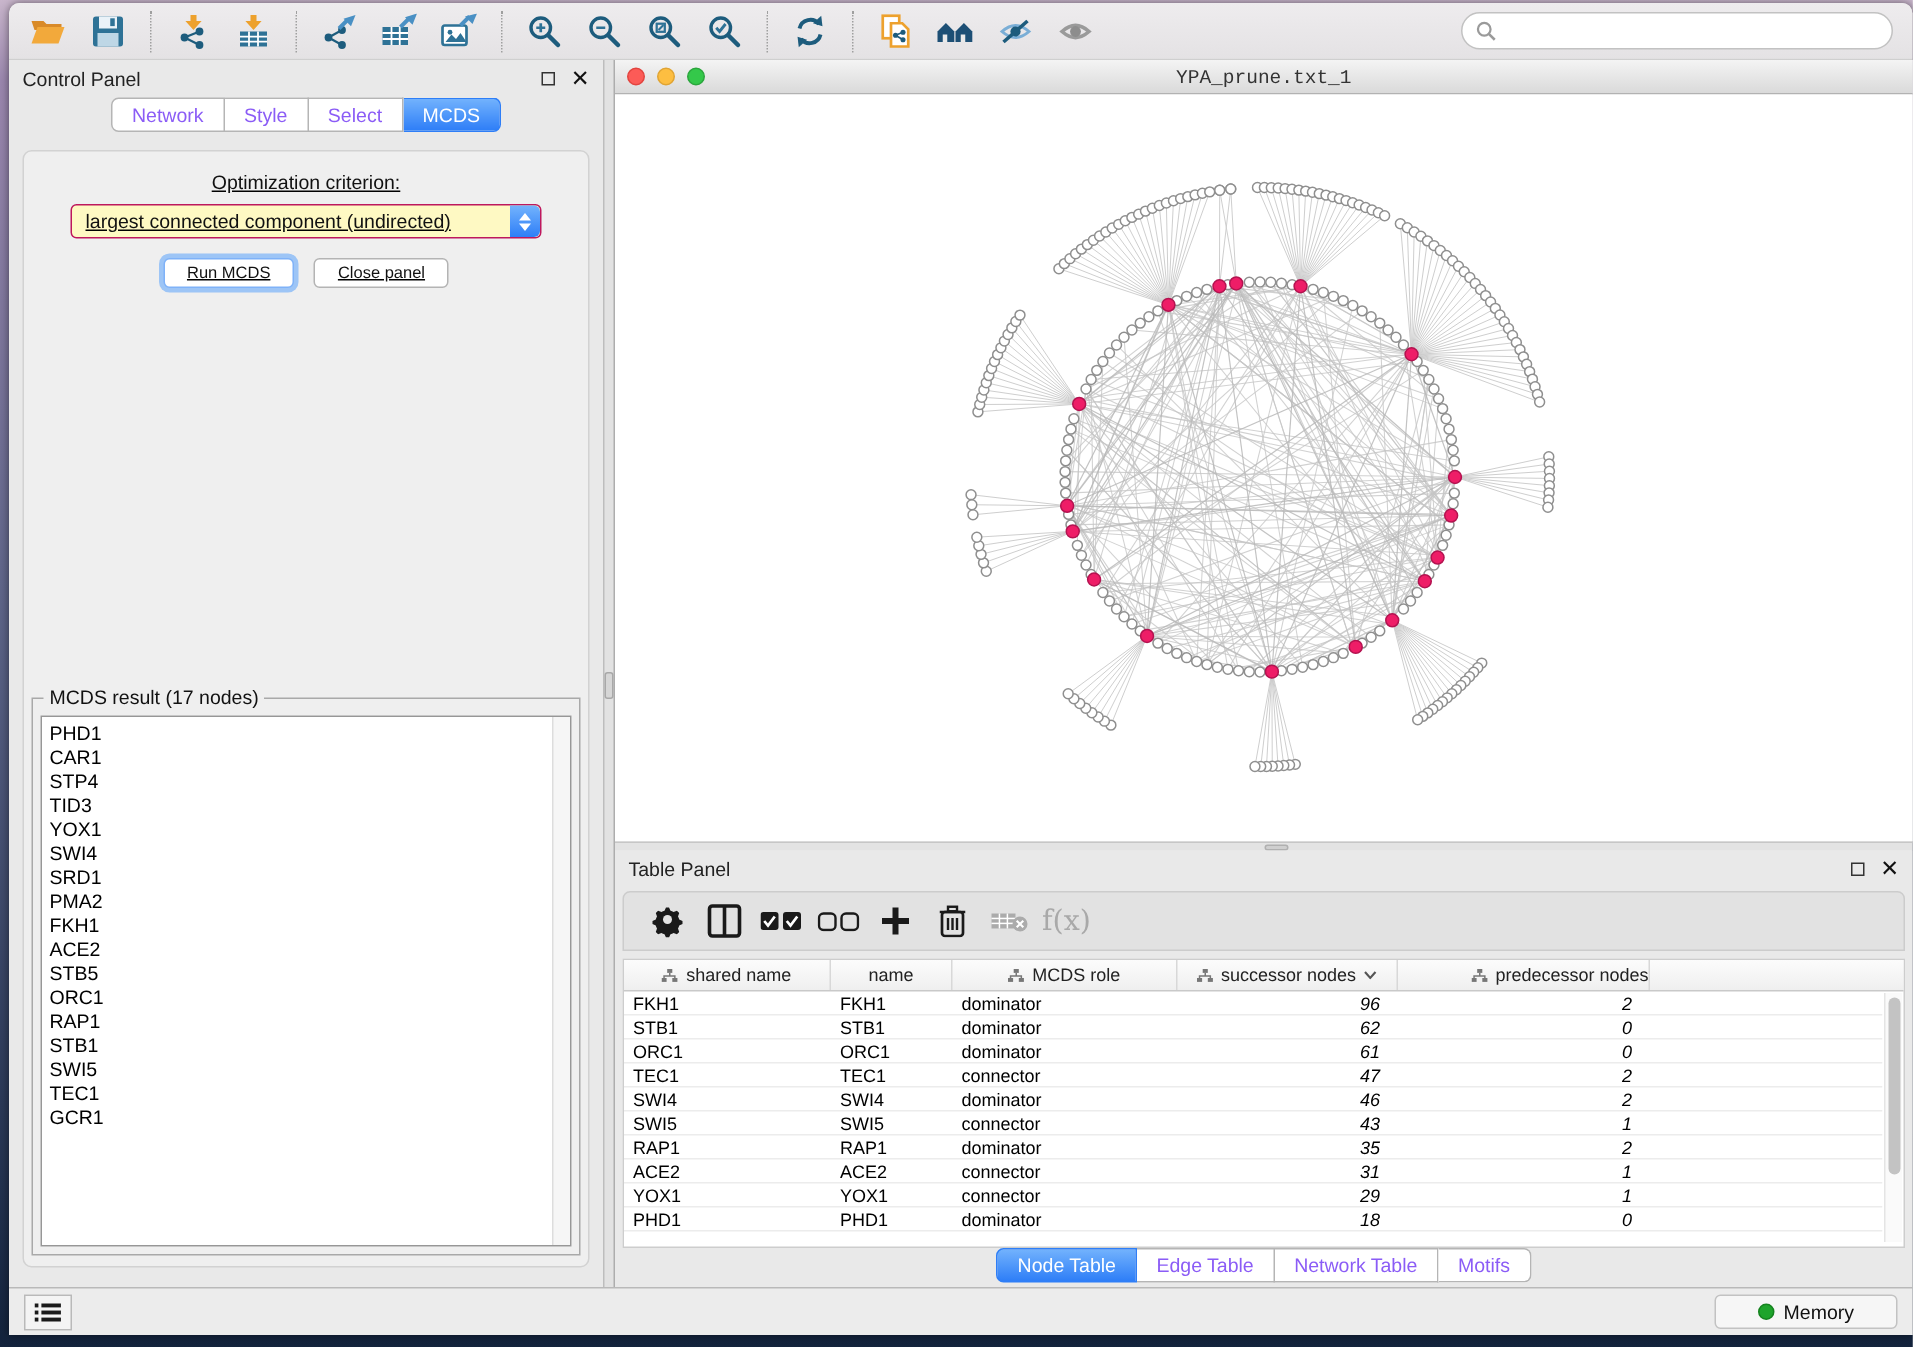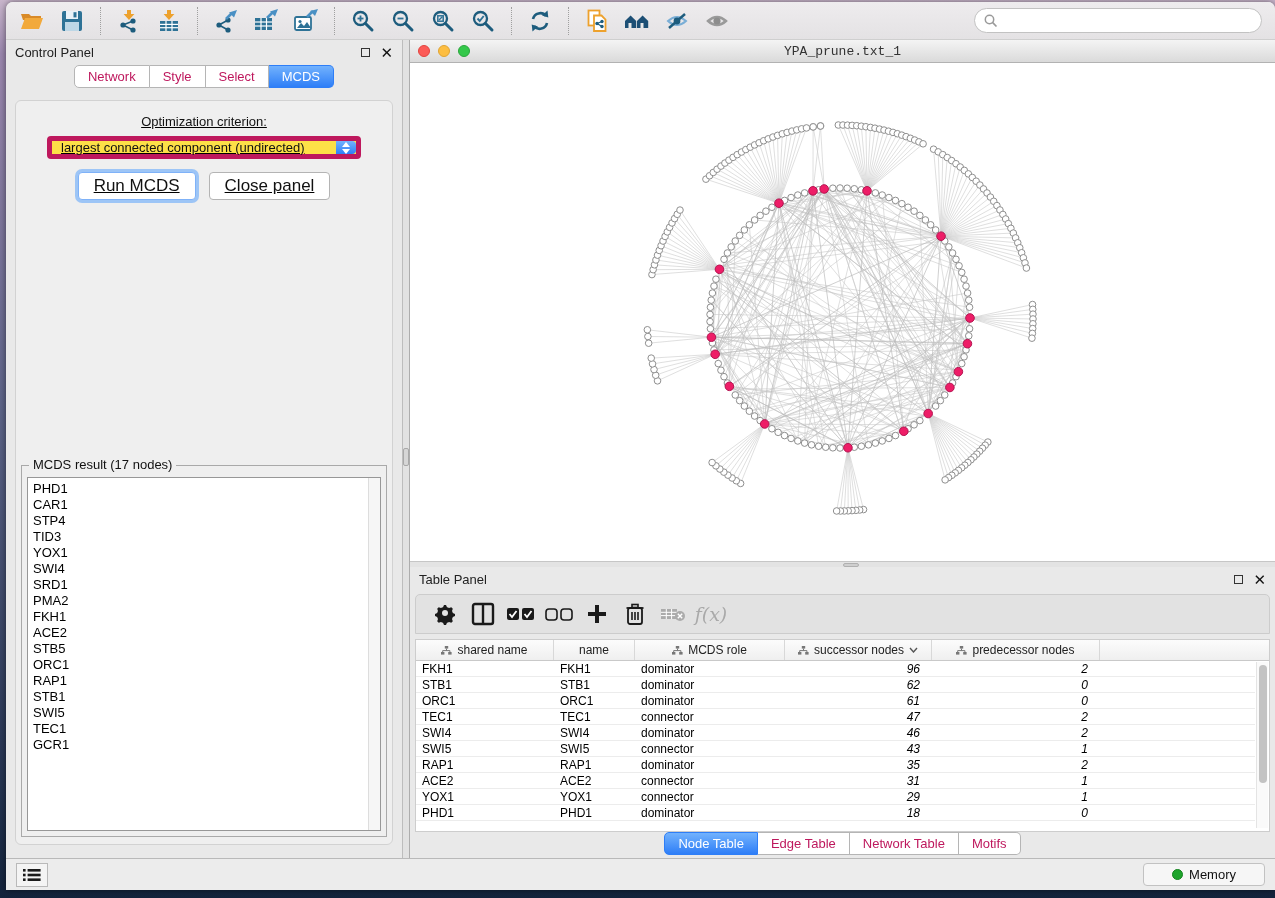--- a/index.html
+++ b/index.html
@@ -13,32 +13,32 @@
   .tsep{width:1px;height:28px;margin:0 8px;border-left:1px dotted #9f9f9f;}
   #search-box{margin-left:auto;margin-right:13px;width:288px;height:25px;background:#fff;border:1px solid #c2c2c2;border-radius:13px;display:flex;align-items:center;padding-left:8px;}
   
   #main{position:absolute;left:0;top:38px;right:0;bottom:32px;}
   #control-panel{position:absolute;left:0;top:0;width:396px;bottom:0;background:#e9e9e9;}
   .panel-head{height:25px;display:flex;align-items:center;padding:0 9px;font-size:13px;color:#222;}
   .panel-head .ttl{flex:1;}
   .float-ic{width:9px;height:9px;border:1.5px solid #333;margin-right:10px;display:inline-block;}
   .close-ic{font-size:15px;font-weight:bold;color:#111;line-height:9px;}
   .seg{display:flex;justify-content:center;}
-  .seg .tab{background:#fff;border:1px solid #b5b5b5;border-left-width:0;padding:3px 13px;font-size:13px;color:#be185d;white-space:nowrap;}
+  .seg .tab{background:#fff;border:1px solid #b5b5b5;border-left-width:0;padding:3px 13px;font-size:13px;color:#8b5cf6;white-space:nowrap;}
   .seg .tab:first-child{border-left-width:1px;border-radius:5px 0 0 5px;}
   .seg .tab:last-child{border-radius:0 5px 5px 0;}
   .seg .tab.active{background:linear-gradient(#72b2fd,#2e7ef7);border-color:#2e7ef7;color:#fff;}
   #cp-inner{position:absolute;left:9px;right:9px;top:60px;bottom:13px;background:#efefef;border:1px solid #d2d2d2;border-radius:6px;text-decoration:underline;}
   #opt-label{text-align:center;margin-top:13px;font-size:13px;color:#111;}
-  .select{position:relative;width:314px;height:23px;margin:7px auto 0;background:#fde047;border:5px solid #be185d;border-radius:4px;font-size:13px;color:#111;display:flex;align-items:center;padding:0 24px 0 9px;white-space:nowrap;}
+  .select{position:relative;width:314px;height:23px;margin:7px auto 0;background:#fef9c3;border:1px solid #be185d;border-radius:4px;font-size:13px;color:#111;display:flex;align-items:center;padding:0 24px 0 9px;white-space:nowrap;}
   .stepper{position:absolute;right:0;top:0;bottom:0;width:20px;background:linear-gradient(#73b3fd,#2e7ef7);border-radius:0 4px 4px 0;display:flex;flex-direction:column;align-items:center;justify-content:center;gap:2px;}
   .tri-up{width:0;height:0;border-left:4px solid transparent;border-right:4px solid transparent;border-bottom:5px solid #fff;}
   .tri-dn{width:0;height:0;border-left:4px solid transparent;border-right:4px solid transparent;border-top:5px solid #fff;}
   #btn-row{display:flex;justify-content:center;gap:13px;margin-top:13px;}
-  .pbtn{background:#fff;border:1px solid #b4b4b4;border-radius:4px;font-size:17px;color:#111;padding:3px 15px;}
+  .pbtn{background:#fff;border:1px solid #b4b4b4;border-radius:4px;font-size:11px;color:#111;padding:3px 15px;}
   .pbtn.focused{border-color:#7fb2f8;box-shadow:0 0 0 3px rgba(90,162,252,.55);}
   #mcds-group{position:absolute;left:5px;right:5px;top:364px;bottom:7px;border:1px solid #a9a9a9;}
   #mcds-legend{position:absolute;top:-9px;left:7px;background:#efefef;padding:0 4px;font-size:13px;color:#111;}
   #mcds-list{position:absolute;left:5px;right:5px;top:11px;bottom:5px;background:#fff;border:1px solid #979797;}
   .list-inner{position:absolute;left:0;top:0;right:12px;bottom:0;overflow:hidden;padding-top:3px;}
   .li{font-size:13px;line-height:16px;padding-left:5px;color:#000;}
   .vtrack{position:absolute;right:0;top:0;bottom:0;width:12px;background:#f6f6f6;border-left:1px solid #ddd;}
   #v-splitter{position:absolute;left:396px;width:8px;top:0;bottom:0;background:#e2e2e2;border-left:1px solid #bdbdbd;border-right:1px solid #adadad;}
   #v-handle{position:absolute;left:0;width:6px;top:408px;height:18px;background:#d6d6d6;border:1px solid #a8a8a8;border-radius:2px;}
   
@@ -50,25 +50,25 @@
   .tl.yel{background:#fdbe41;border:1px solid #e0a433;}
   .tl.grn{background:#34c84a;border:1px solid #2ba63d;}
   #net-title{position:absolute;left:0;right:0;text-align:center;font-size:13px;color:#333;}
   #net-canvas{position:absolute;left:0;right:0;top:23px;bottom:0;background:#fff;}
   #h-splitter{position:absolute;left:0;right:0;top:521px;height:6px;background:#e3e3e3;border-top:1px solid #c6c6c6;}
   #h-handle{position:absolute;left:50%;top:1px;width:16px;height:4px;background:#cfcfcf;border:1px solid #b0b0b0;border-radius:2px;}
   
   #table-panel{position:absolute;left:0;right:0;top:527px;bottom:0;background:#e9e9e9;}
   #tp-toolbar{position:absolute;left:5px;right:5px;top:27px;height:40px;background:#e2e2e2;border:1px solid #cccccc;border-radius:5px 5px 0 0;display:flex;align-items:center;gap:0;padding-left:10px;}
   .tpbtn{width:38px;height:32px;display:flex;align-items:center;justify-content:center;}
-  .fx{font-family:"DejaVu Serif","Liberation Serif",serif;font-style:italic;font-size:19px;color:#a9a9a9;}
+  .fx{font-family:"DejaVu Serif","Liberation Serif",serif;font-size:19px;color:#a9a9a9;}
   #table-card{position:absolute;left:5px;right:5px;top:72px;bottom:26px;background:#fff;border:1px solid #cdcdcd;}
   #thead{display:flex;height:21px;border-bottom:1px solid #c9c9c9;background:linear-gradient(#fcfcfc,#efefef);font-size:12px;color:#222;}
   .th{display:flex;align-items:center;justify-content:center;gap:5px;border-right:1px solid #d8d8d8;height:100%;}
-  .c0{width:138px;} .c1{width:81px;} .c2{width:150px;} .c3{width:147px;} .c4{width:168px;}
+  .c0{width:138px;} .c1{width:81px;} .c2{width:150px;} .c3{width:147px;} .c4{width:168px;justify-content:flex-end;}
   #tbody{position:absolute;left:0;right:14px;top:21px;bottom:0;overflow:hidden;}
   .trow{display:flex;height:16px;border-bottom:1px solid #ececec;font-size:12px;color:#000;}
   .trow .tcell{padding-left:6px;display:flex;align-items:center;}
   .trow .tcell:nth-child(4),.trow .tcell:nth-child(5){justify-content:flex-end;padding-right:12px;padding-left:0;font-style:italic;}
   #tbl-scroll{position:absolute;right:1px;top:22px;bottom:3px;width:12px;background:#fafafa;border-left:1px solid #e4e4e4;}
   #tbl-thumb{position:absolute;left:2px;top:3px;width:8px;height:118px;background:#c3c3c3;border-radius:4px;}
   #bottom-tabs{position:absolute;left:0;right:0;bottom:3px;display:flex;justify-content:center;text-align:right;}
   
   #status-bar{position:absolute;left:0;right:0;bottom:0;height:32px;background:#ececec;border-top:1px solid #b9b9b9;display:flex;align-items:center;padding:0 10px;}
   #list-btn{width:32px;height:24px;background:#f4f4f4;border:1px solid #b9b9b9;display:flex;align-items:center;justify-content:center;}

